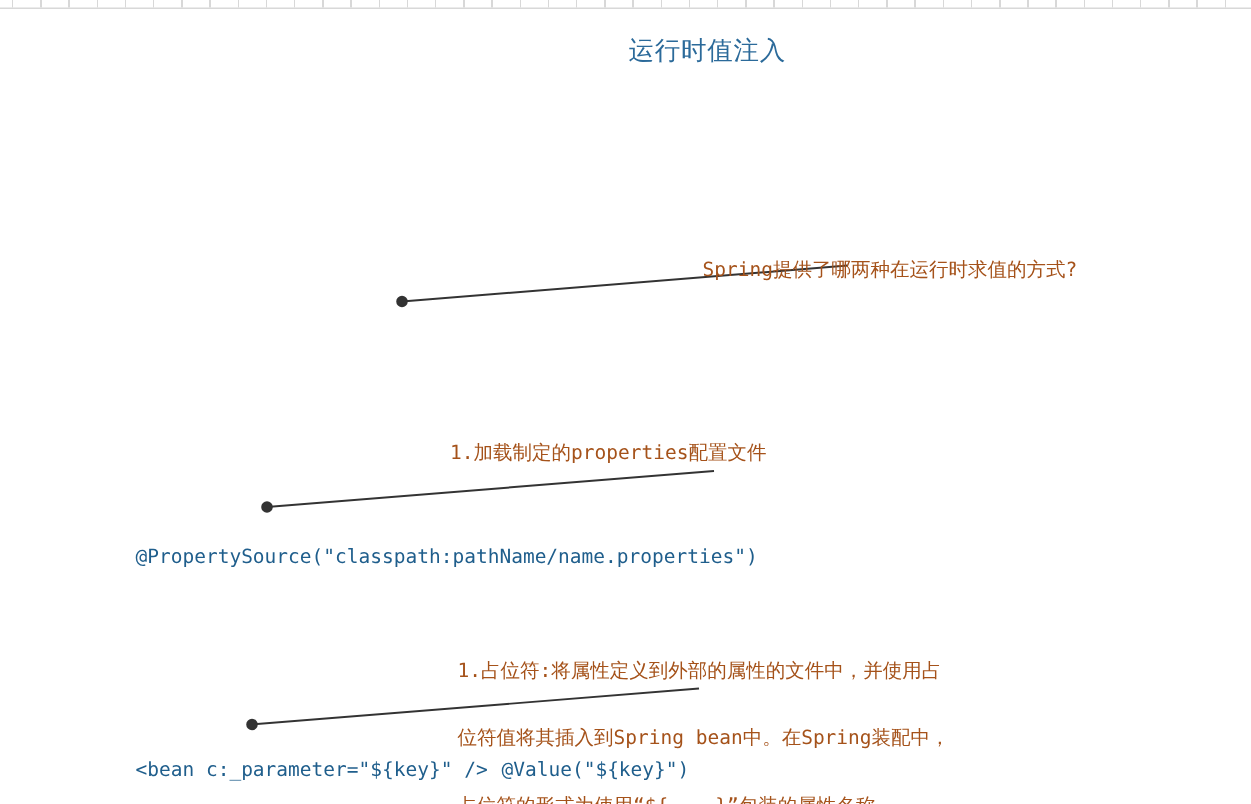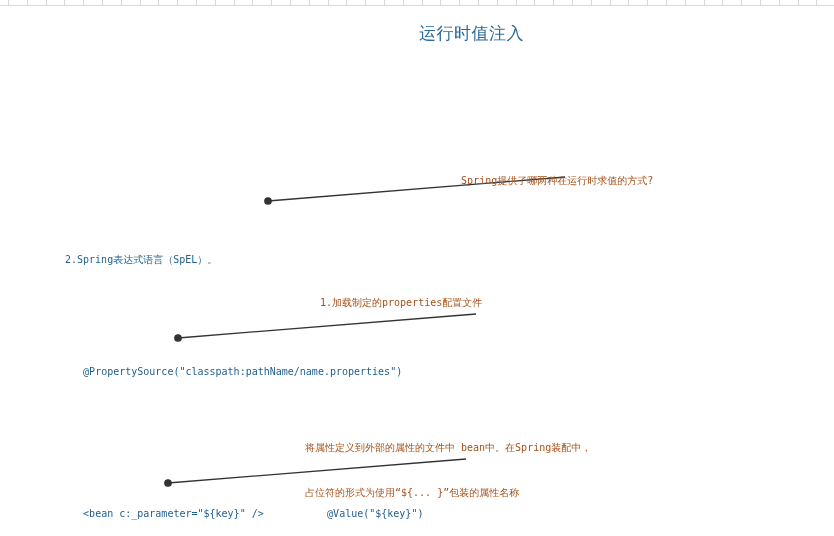--- a/index.html
+++ b/index.html
@@ -28,21 +28,21 @@
       position: absolute;
       left: 419px; top: 22px;
       font-family: "DejaVu Sans", "Liberation Sans", sans-serif;
       font-size: 17px;
       color: #2b6a9a;
       letter-spacing: 0.5px;
       white-space: nowrap;
     }
     .node {
       position: absolute;
-      font-size: 10px;
+      font-size: 13px;
       line-height: 15px;
       white-space: pre;
     }
     .blue { color: #1f5e8c; }
     .brown { color: #a5521a; }
     svg.links { position: absolute; left: 0; top: 0; }
   </style>
 </head>
 <body>
 
@@ -63,33 +63,33 @@
     </g>
   </svg>
 
   <div class="title">运行时值注入</div>
 
   <div class="node brown" style="left:437px; top:158px;">
     <span>Spring提供了哪两种在运行时求值的方式?</span>
   </div>
 
   <div class="node blue" style="left:65px; top:222px;">
-    <div>2.Spring表达式语言（SpEL）。</div>
   </div>
 
-  <div class="node brown" style="left:320px; top:265px;">
+  <div class="node brown" style="left:300px; top:265px;">
     <div>1.加载制定的properties配置文件</div>
   </div>
 
   <div class="node blue" style="left:59px; top:349px;">
     <span>@PropertySource("classpath:pathName/name.properties")</span>
   </div>
 
   <div class="node brown" style="left:305px; top:410px;">
-    <div>将属性定义到外部的属性的文件中 bean中。在Spring装配中，</div>
+    <div>1.占位符:将属性定义到外部的属性的文件中，并使用占</div>
+    <div>位符值将其插入到Spring bean中。在Spring装配中，</div>
     <div>占位符的形式为使用“${... }”包装的属性名称</div>
   </div>
 
   <div class="node blue" style="left:59px; top:491px;">
     <span>&lt;bean c:_parameter="${key}" /&gt;</span>
   </div>
 
   <div class="node blue" style="left:303px; top:491px;">
     <span>@Value("${key}")</span>
   </div>

